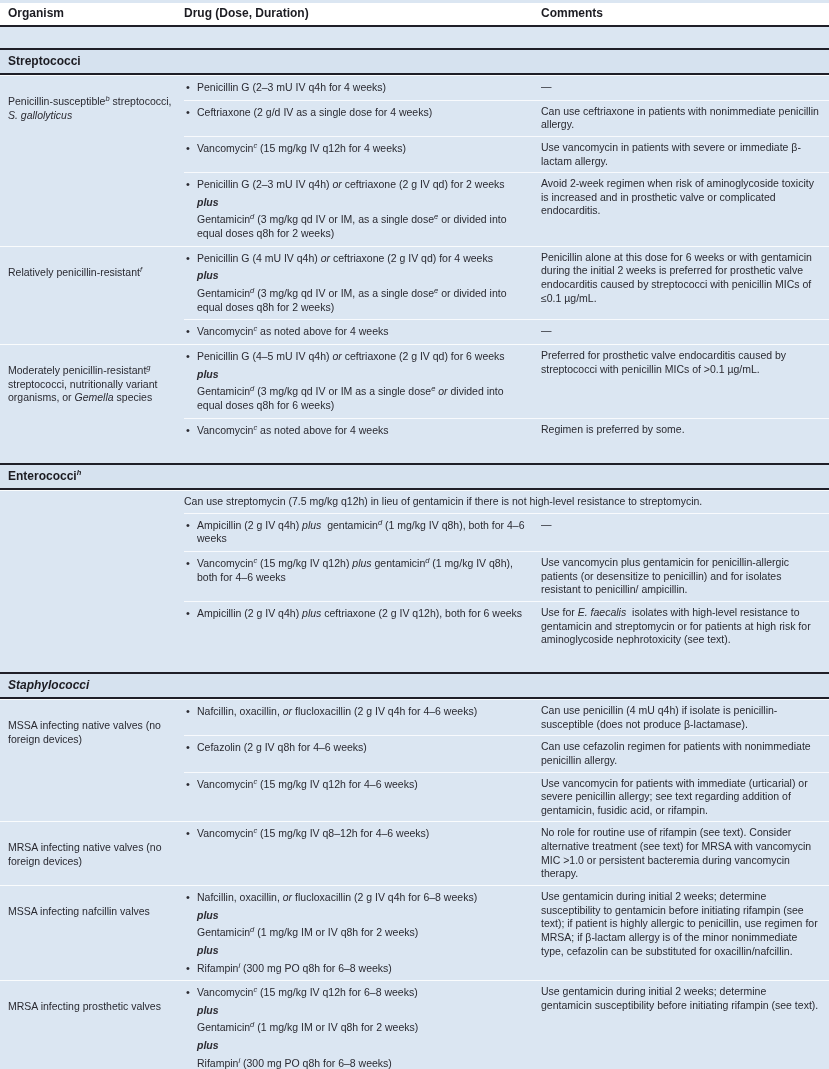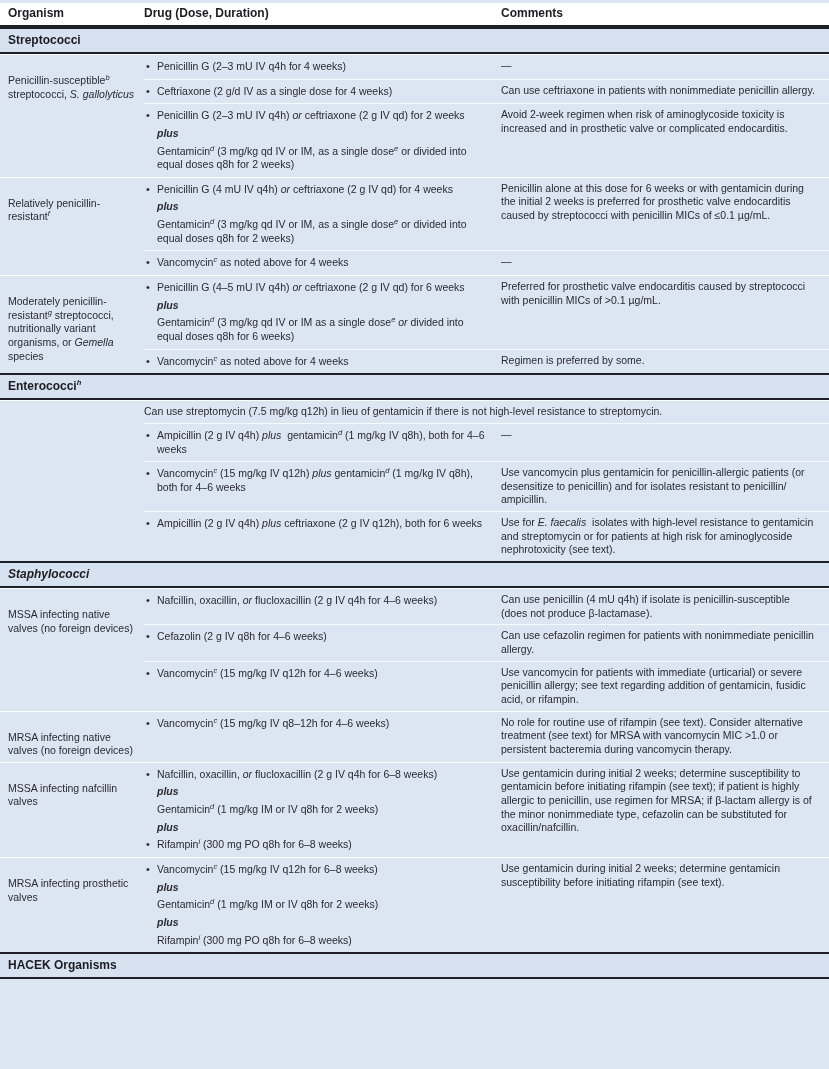--- a/index.html
+++ b/index.html
@@ -10,39 +10,39 @@
   }
   .page {
     width:829px;
     min-height:1069px;
     background:#dbe6f2;
     box-sizing:border-box;
     position:relative;
     overflow:hidden;
   }
   
-  .org-col   { width:144px; box-sizing:border-box; padding-left:8px; padding-right:6px; }
+  .org-col   { width:184px; box-sizing:border-box; padding-left:8px; padding-right:6px; }
   .drug-col  { width:357px; box-sizing:border-box; padding-right:14px; }
   .cmt-col   { flex:1; box-sizing:border-box; padding-right:10px; }
 
   
   .header-row {
     display:flex;
     background:#ffffff;
     border-top:3px solid #dbe6f2;
     border-bottom:2px solid #1f1f28;
     padding:3px 0 5px 0;
     font-size:12px;
     font-weight:bold;
     color:#1c1c22;
   }
 
   
   .section-bar {
-    margin-top:0;
+    margin-top:21px;
     background:#d6e2ef;
     border-top:2px solid #1f1f28;
     border-bottom:2px solid #1f1f28;
     padding:4px 0 5px 8px;
     font-size:12px;
     font-weight:bold;
     color:#1c1c22;
   }
   .section-bar.italic { font-style:italic; }
 
@@ -103,20 +103,26 @@
             <div class="cmt-col comment-cell">—</div>
           </div>
           <div class="entry">
             <div class="drug-col drug-cell">
               <div class="line bullet">Ceftriaxone (2 g/d IV as a single dose for 4 weeks)</div>
             </div>
             <div class="cmt-col comment-cell">Can use ceftriaxone in patients with nonimmediate penicillin allergy.</div>
           </div>
           <div class="entry">
             <div class="drug-col drug-cell">
+              <div class="line bullet">Vancomycin<sup>c</sup> (15 mg/kg IV q12h for 4 weeks)</div>
+            </div>
+            <div class="cmt-col comment-cell">Use vancomycin in patients with severe or immediate β-lactam allergy.</div>
+          </div>
+          <div class="entry">
+            <div class="drug-col drug-cell">
               <div class="line bullet">Penicillin G (2–3 mU IV q4h) <i>or</i> ceftriaxone (2 g IV qd) for 2 weeks</div>
               <div class="line plus">plus</div>
               <div class="line plain">Gentamicin<sup>d</sup> (3 mg/kg qd IV or IM, as a single dose<sup>e</sup> or divided into equal doses q8h for 2 weeks)</div>
             </div>
             <div class="cmt-col comment-cell">Avoid 2-week regimen when risk of aminoglycoside toxicity is increased and in prosthetic valve or complicated endocarditis.</div>
           </div>
         </div>
       </div>
       <div class="org-row">
         <div class="org-col org-cell">Relatively penicillin-resistant<sup>f</sup></div>

